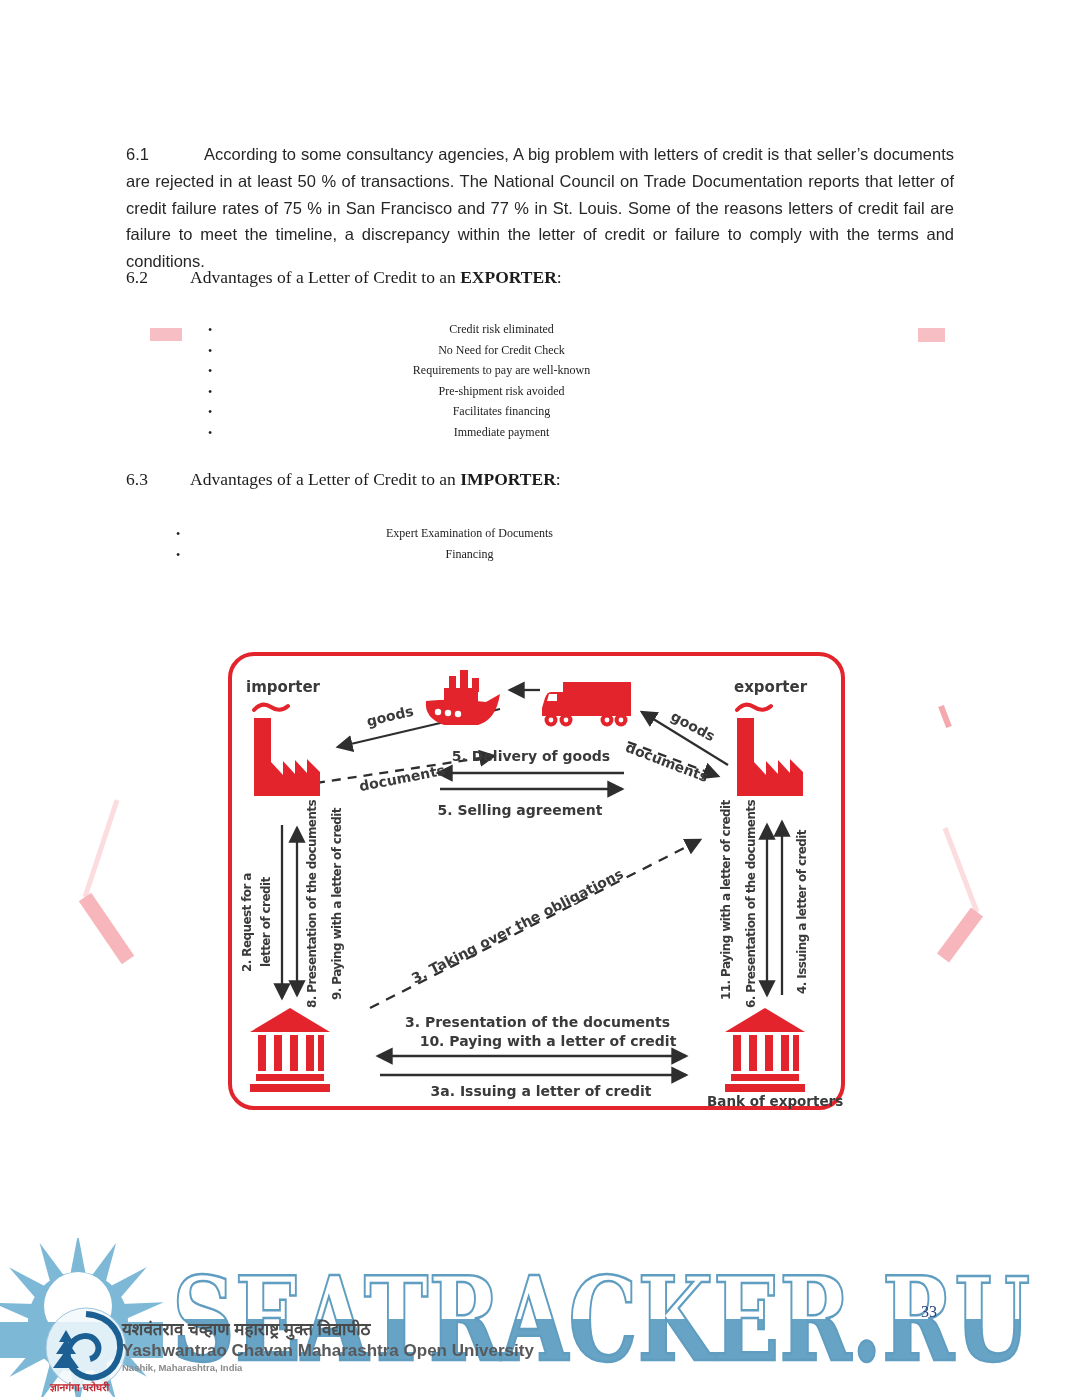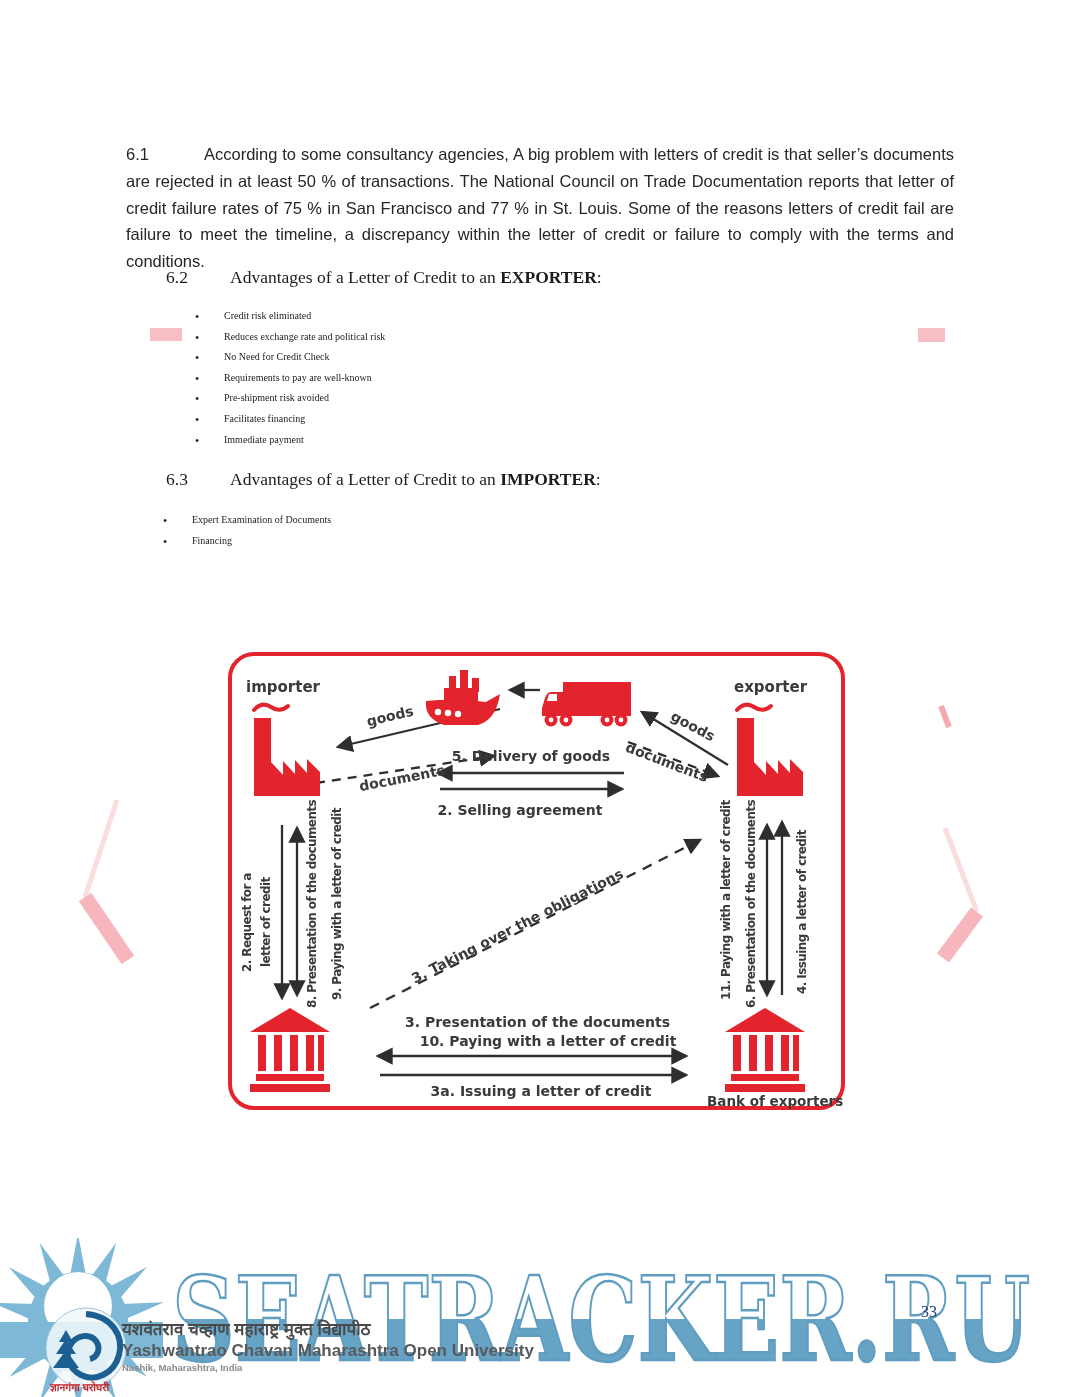--- a/index.html
+++ b/index.html
@@ -7,25 +7,25 @@
        font-family:"Liberation Sans",sans-serif;}
   .abs{position:absolute;}
 
   
   .para{position:absolute;left:126px;top:121px;width:828px;text-align:justify;
         font-size:16.5px;line-height:26.8px;color:#262626;
         font-family:"Liberation Sans",sans-serif;z-index:2;margin-top:20px;}
   .para .secnum{display:inline-block;width:78px;}
   .heading{position:absolute;left:126px;width:828px;font-family:"Liberation Serif",serif;
            font-size:17.5px;color:#1c1c1c;z-index:2;}
-  .heading .secnum{display:inline-block;width:64px;margin-left:40px;}
+  .heading .secnum{display:inline-block;width:64px;}
   .h62{top:267px;}
   .h63{top:469px;}
-  ul.bullets{position:absolute;margin:0;padding:0;list-style:none;z-index:2;
-             font-family:"Liberation Serif",serif;font-size:10px;color:#1c1c1c;}
+  ul.bullets{position:absolute;margin:13px;padding:0;list-style:none;z-index:2;
+             font-family:"Liberation Serif",serif;font-size:12px;color:#1c1c1c;text-align:center;}
   ul.bullets li{position:relative;padding-left:31px;line-height:20.6px;}
   ul.bullets li::before{content:"•";position:absolute;left:2px;top:1px;font-size:12px;}
   .b62{left:193px;top:306px;width:560px;}
   .b63{left:161px;top:510px;width:560px;}
 
   
   .diagram{position:absolute;left:228px;top:652px;width:609px;height:450px;
            border:4px solid #e3242c;border-radius:26px;background:#fff;z-index:2;
            font-family:"DejaVu Sans",sans-serif;color:#3a3a3a;}
   .dlabel{position:absolute;font-weight:bold;font-size:14px;color:#3a3a3a;
@@ -66,21 +66,20 @@
 
   <div class="para">
     <span class="secnum">6.1</span><span>According to some consultancy agencies, A big problem with letters of credit is that seller’s documents are rejected in at least 50 % of transactions. The National Council on Trade Documentation reports that letter of credit failure rates of 75 % in San Francisco and 77 % in St. Louis. Some of the reasons letters of credit fail are failure to meet the timeline, a discrepancy within the letter of credit or failure to comply with the terms and conditions.</span>
   </div>
 
   <div class="heading h62">
     <span class="secnum">6.2</span><span>Advantages of a Letter of Credit to an </span><b>EXPORTER</b><span>:</span>
   </div>
   <ul class="bullets b62">
     <li><span>Credit risk eliminated</span></li>
-    <li><span>Reduces exchange rate and political risk</span></li>
     <li><span>No Need for Credit Check</span></li>
     <li><span>Requirements to pay are well-known</span></li>
     <li><span>Pre-shipment risk avoided</span></li>
     <li><span>Facilitates financing</span></li>
     <li><span>Immediate payment</span></li>
   </ul>
 
   <div class="heading h63">
     <span class="secnum">6.3</span><span>Advantages of a Letter of Credit to an </span><b>IMPORTER</b><span>:</span>
   </div>
@@ -154,21 +153,21 @@
       <circle cx="80" cy="40" r="6.5" fill="#e3242c"></circle>
         <circle cx="80" cy="40" r="2.4" fill="#fff"></circle>
     </svg>
 
     <div class="dlabel rot" style="left:128px;top:52px;width:60px;transform:rotate(-13.5deg);">goods</div>
     <div class="dlabel rot" style="left:120px;top:114px;width:100px;transform:rotate(-11deg);">documents</div>
     <div class="dlabel rot" style="left:431px;top:62px;width:60px;transform:rotate(28deg);">goods</div>
     <div class="dlabel rot" style="left:385px;top:98px;width:100px;transform:rotate(21deg);">documents</div>
 
     <div class="dlabel" style="left:199px;top:92px;width:200px;">5. Delivery of goods</div>
-    <div class="dlabel" style="left:188px;top:146px;width:200px;">2. Selling agreement</div>
+    <div class="dlabel" style="left:188px;top:146px;width:200px;">5. Selling agreement</div>
     <div class="dlabel rot" style="left:168px;top:263px;width:230px;transform:rotate(-27deg);">3. Taking over the obligations</div>
     <div class="dlabel" style="left:173px;top:358px;width:260px;">3. Presentation of the documents</div>
     <div class="dlabel" style="left:186px;top:377px;width:260px;">10. Paying with a letter of credit</div>
     <div class="dlabel" style="left:194px;top:427px;width:230px;">3a. Issuing a letter of credit</div>
 
     <div class="vl" style="left:8px;top:199px;height:135px;">2. Request for a</div>
     <div class="vl" style="left:27px;top:199px;height:135px;">letter of credit</div>
     <div class="vl" style="left:73px;top:164px;height:188px;">8. Presentation of the documents</div>
     <div class="vl" style="left:98px;top:160px;height:184px;">9. Paying with a letter of credit</div>
 

